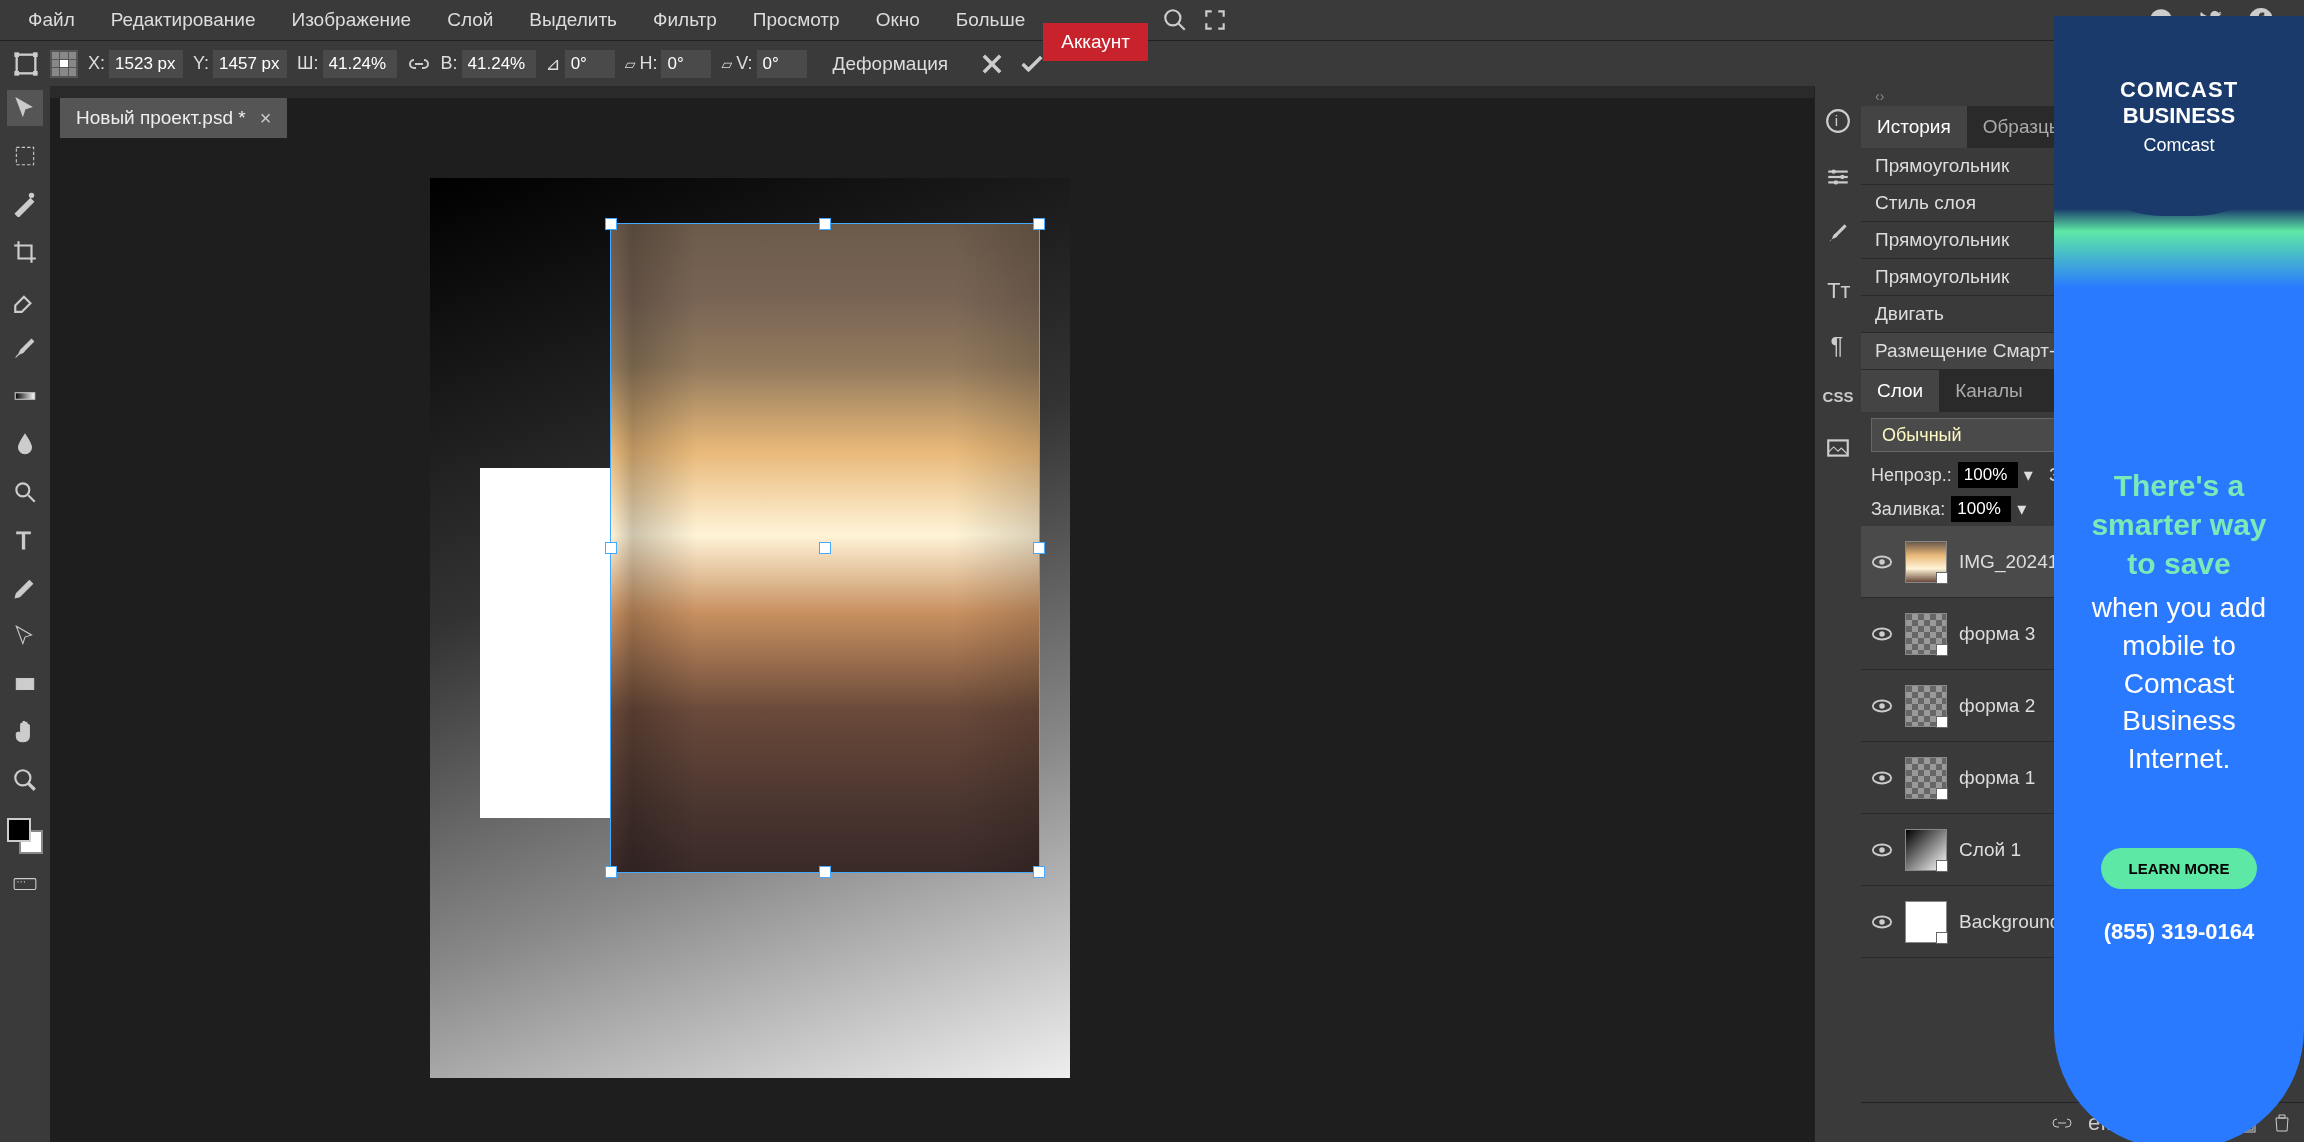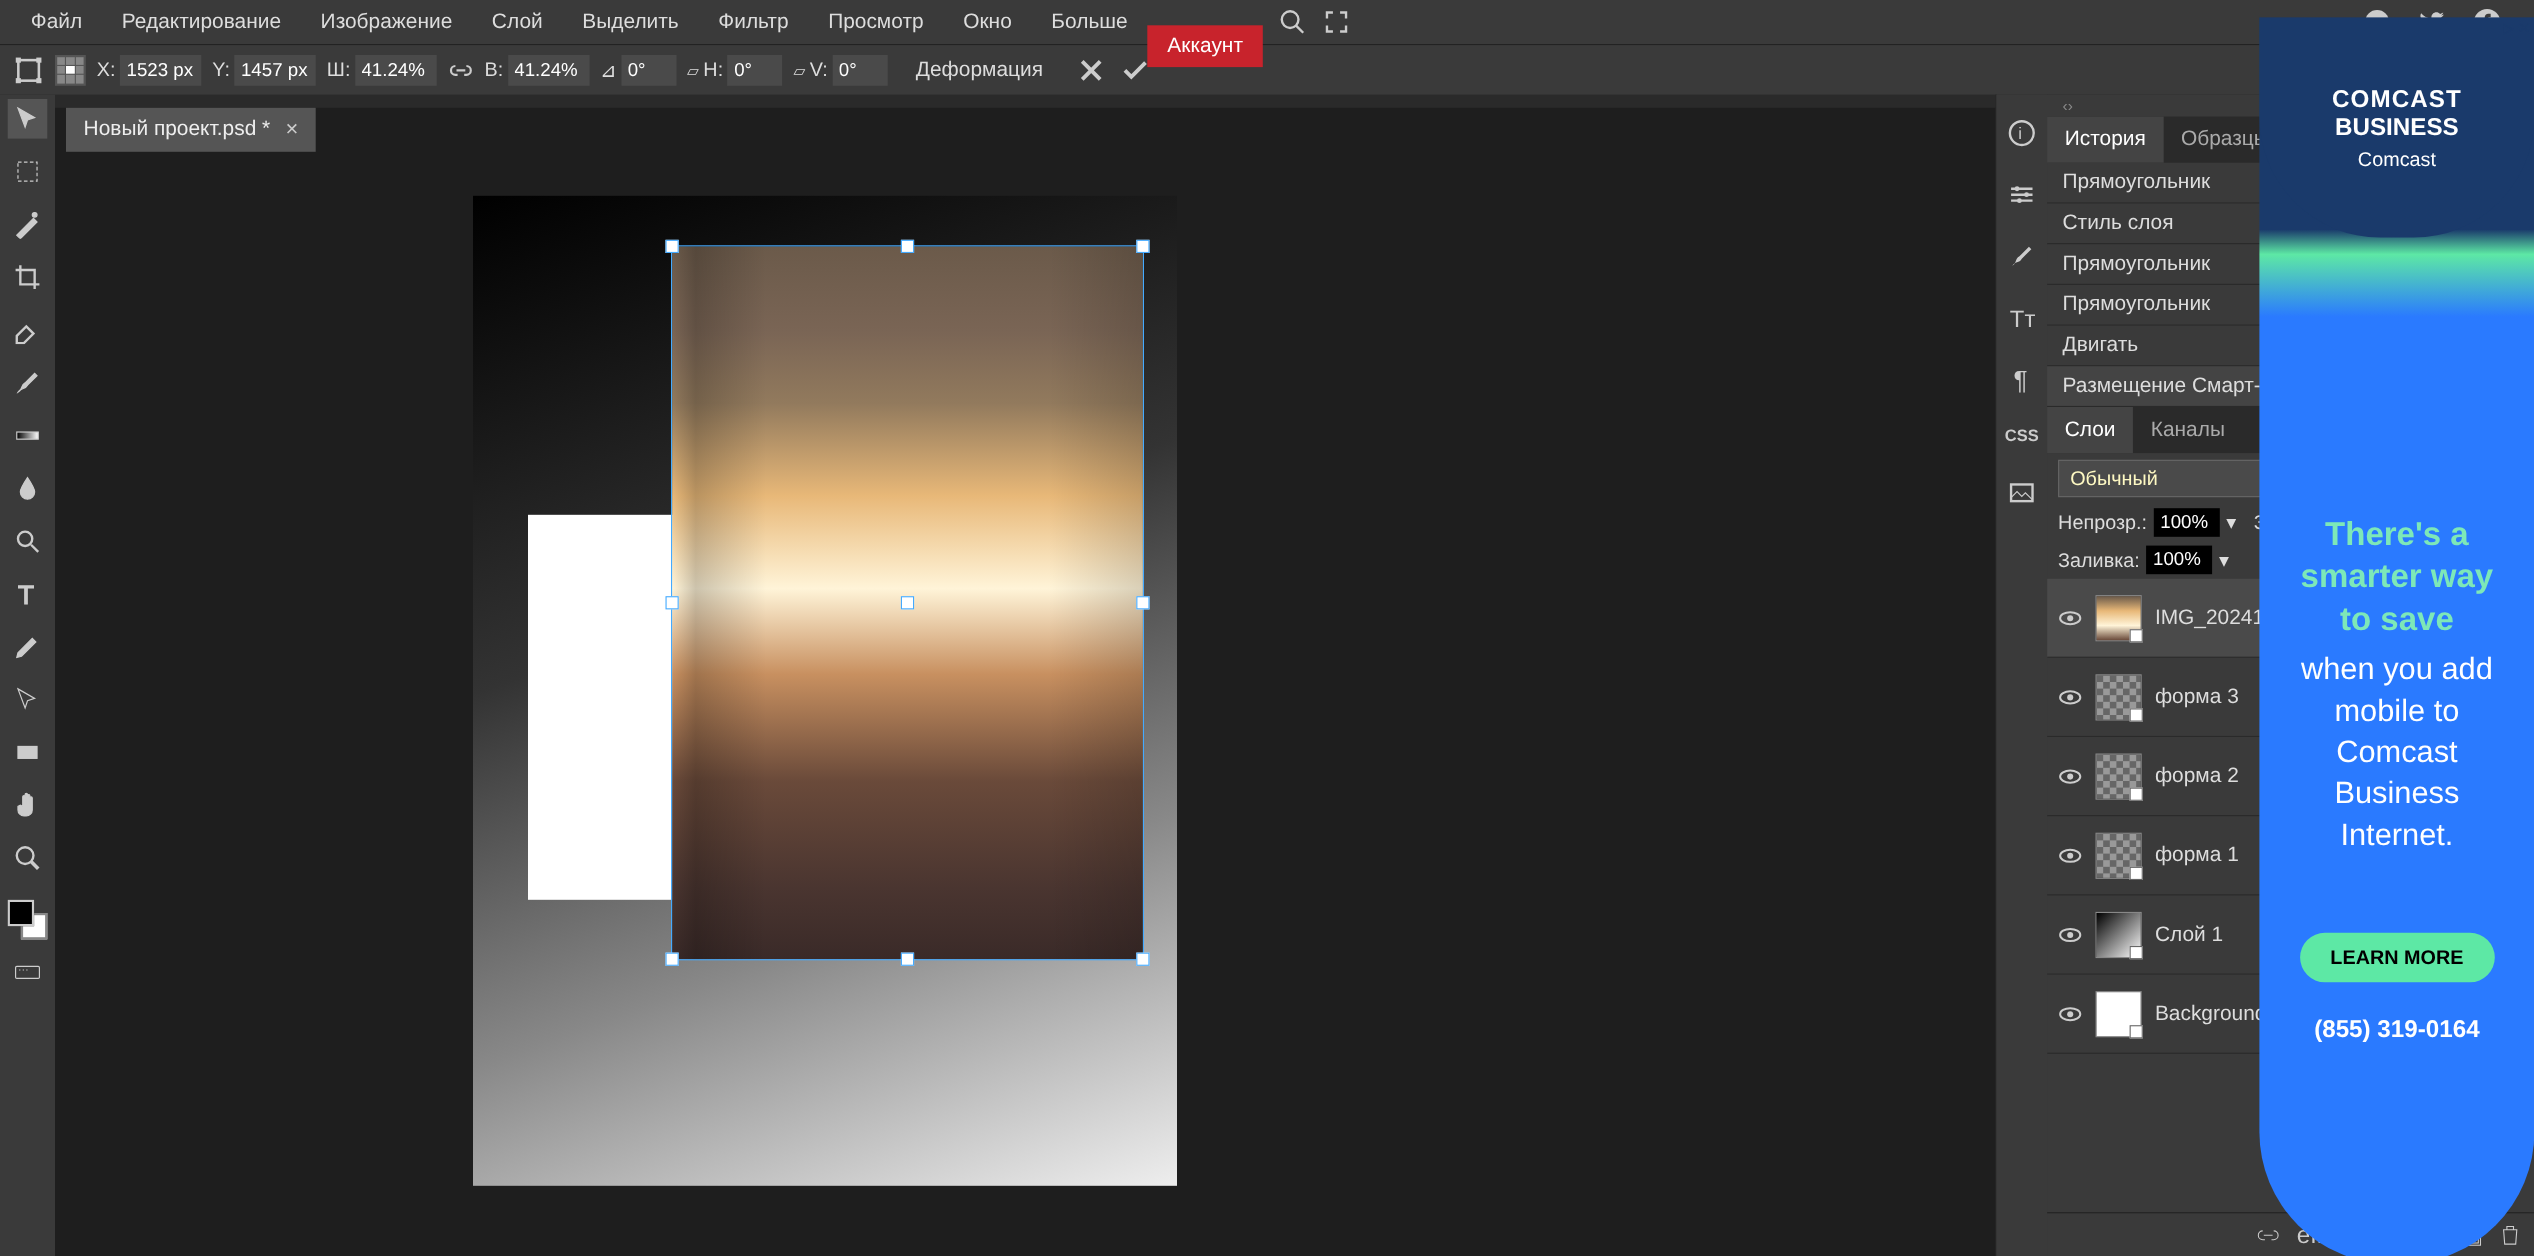--- a/index.html
+++ b/index.html
@@ -88,21 +88,21 @@
 .layer-footer svg { width: 20px; height: 20px; fill: #ccc; }
 
 .ad { position: absolute; right: 0; top: 16px; width: 250px; height: 1133px; background: linear-gradient(to bottom, #1a3a6b 0%, #1a3a6b 17%, #5de8a5 19%, #2a7aff 24%, #2a7aff 100%); display: flex; flex-direction: column; align-items: center; border-radius: 0 0 120px 120px; overflow: hidden; }
 .ad-top { width: 100%; height: 200px; background: #1a3a6b; border-radius: 0 0 110px 110px; display: flex; flex-direction: column; align-items: center; justify-content: center; color: #fff; }
 .ad-brand { font-size: 22px; font-weight: bold; letter-spacing: 1px; }
 .ad-brand2 { font-size: 22px; font-weight: bold; }
 .ad-mobile { font-size: 18px; margin-top: 6px; }
 .ad-text { margin-top: 250px; text-align: center; padding: 0 20px; }
 .ad-headline { color: #7de8b8; font-size: 30px; font-weight: bold; line-height: 1.3; }
 .ad-sub { color: #fff; font-size: 28px; line-height: 1.35; margin-top: 6px; }
-.ad-btn { margin-top: 70px; background: #5de8a5; color: #000; padding: 12px 28px; border-radius: 24px; font-size: 18px; font-weight: bold; border: none; }
+.ad-btn { margin-top: 70px; background: #5de8a5; color: #000; padding: 12px 28px; border-radius: 24px; font-size: 15px; font-weight: bold; border: none; }
 .ad-phone { color: #fff; font-size: 22px; font-weight: bold; margin-top: 30px; }
 .ad-badge { position: absolute; top: 2px; right: 4px; font-size: 13px; color: #1a3a6b; display: flex; gap: 2px; }
 </style>
 </head>
 <body>
 
 <div class="menubar">
   <div class="menu-item">Файл</div>
   <div class="menu-item">Редактирование</div>
   <div class="menu-item">Изображение</div>

